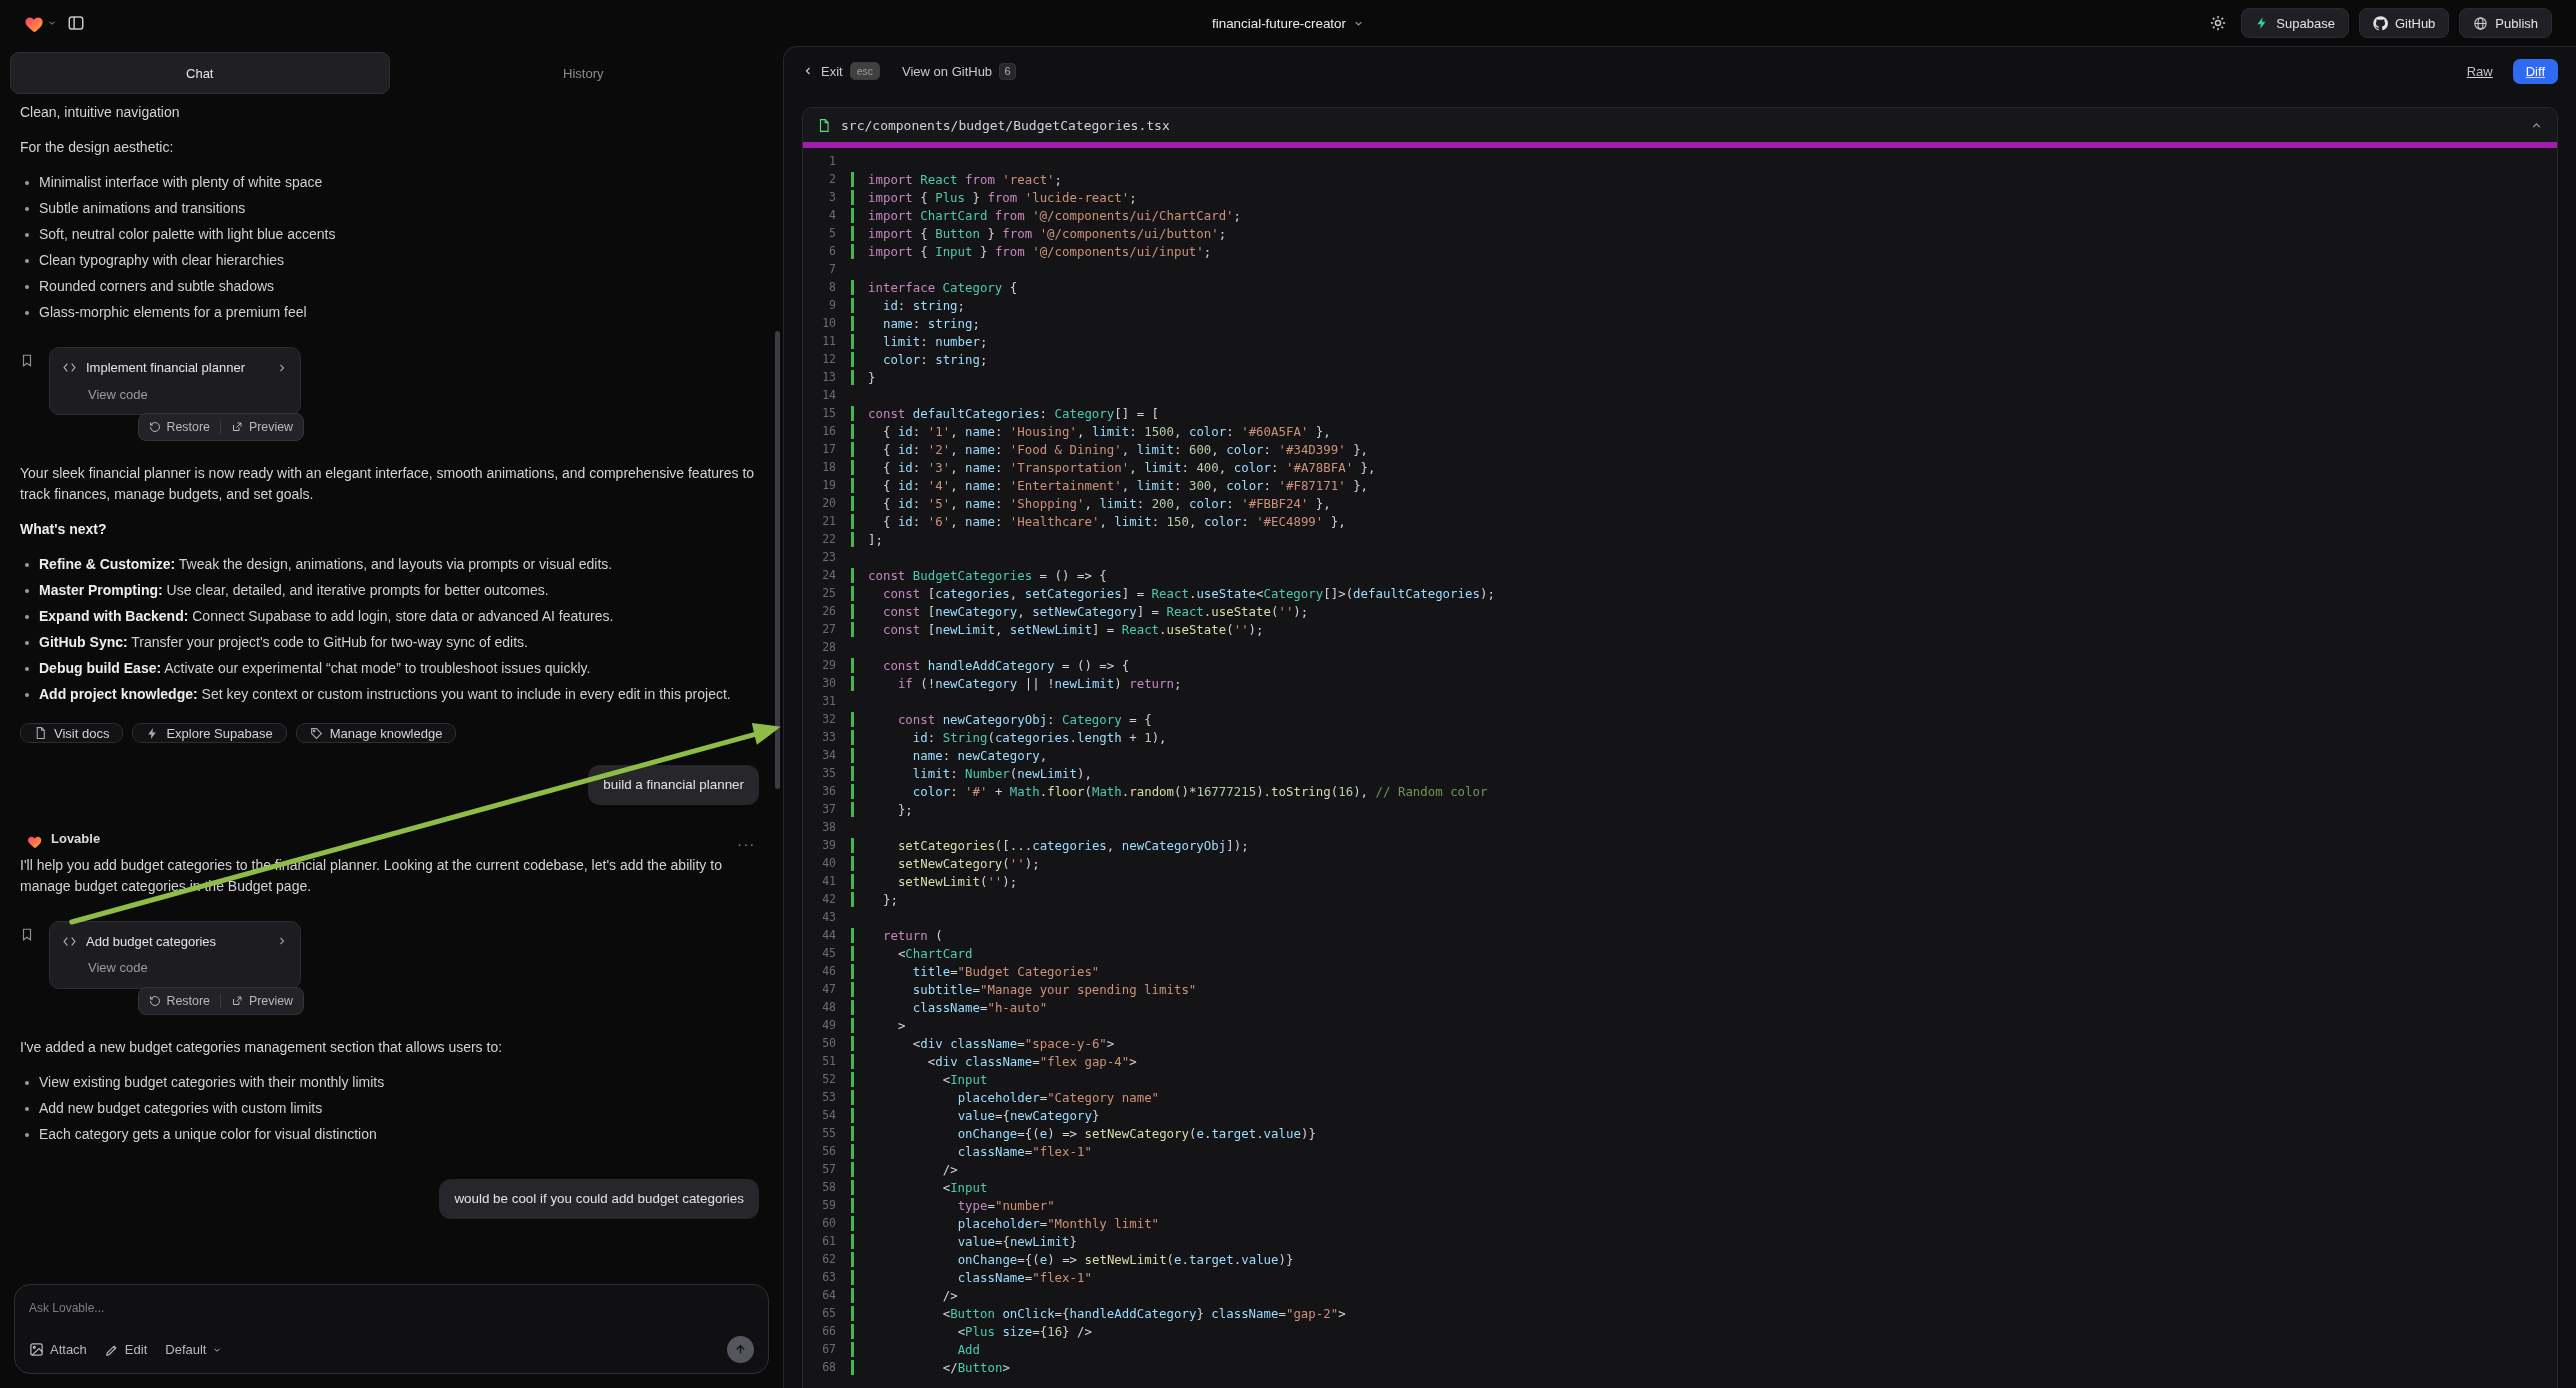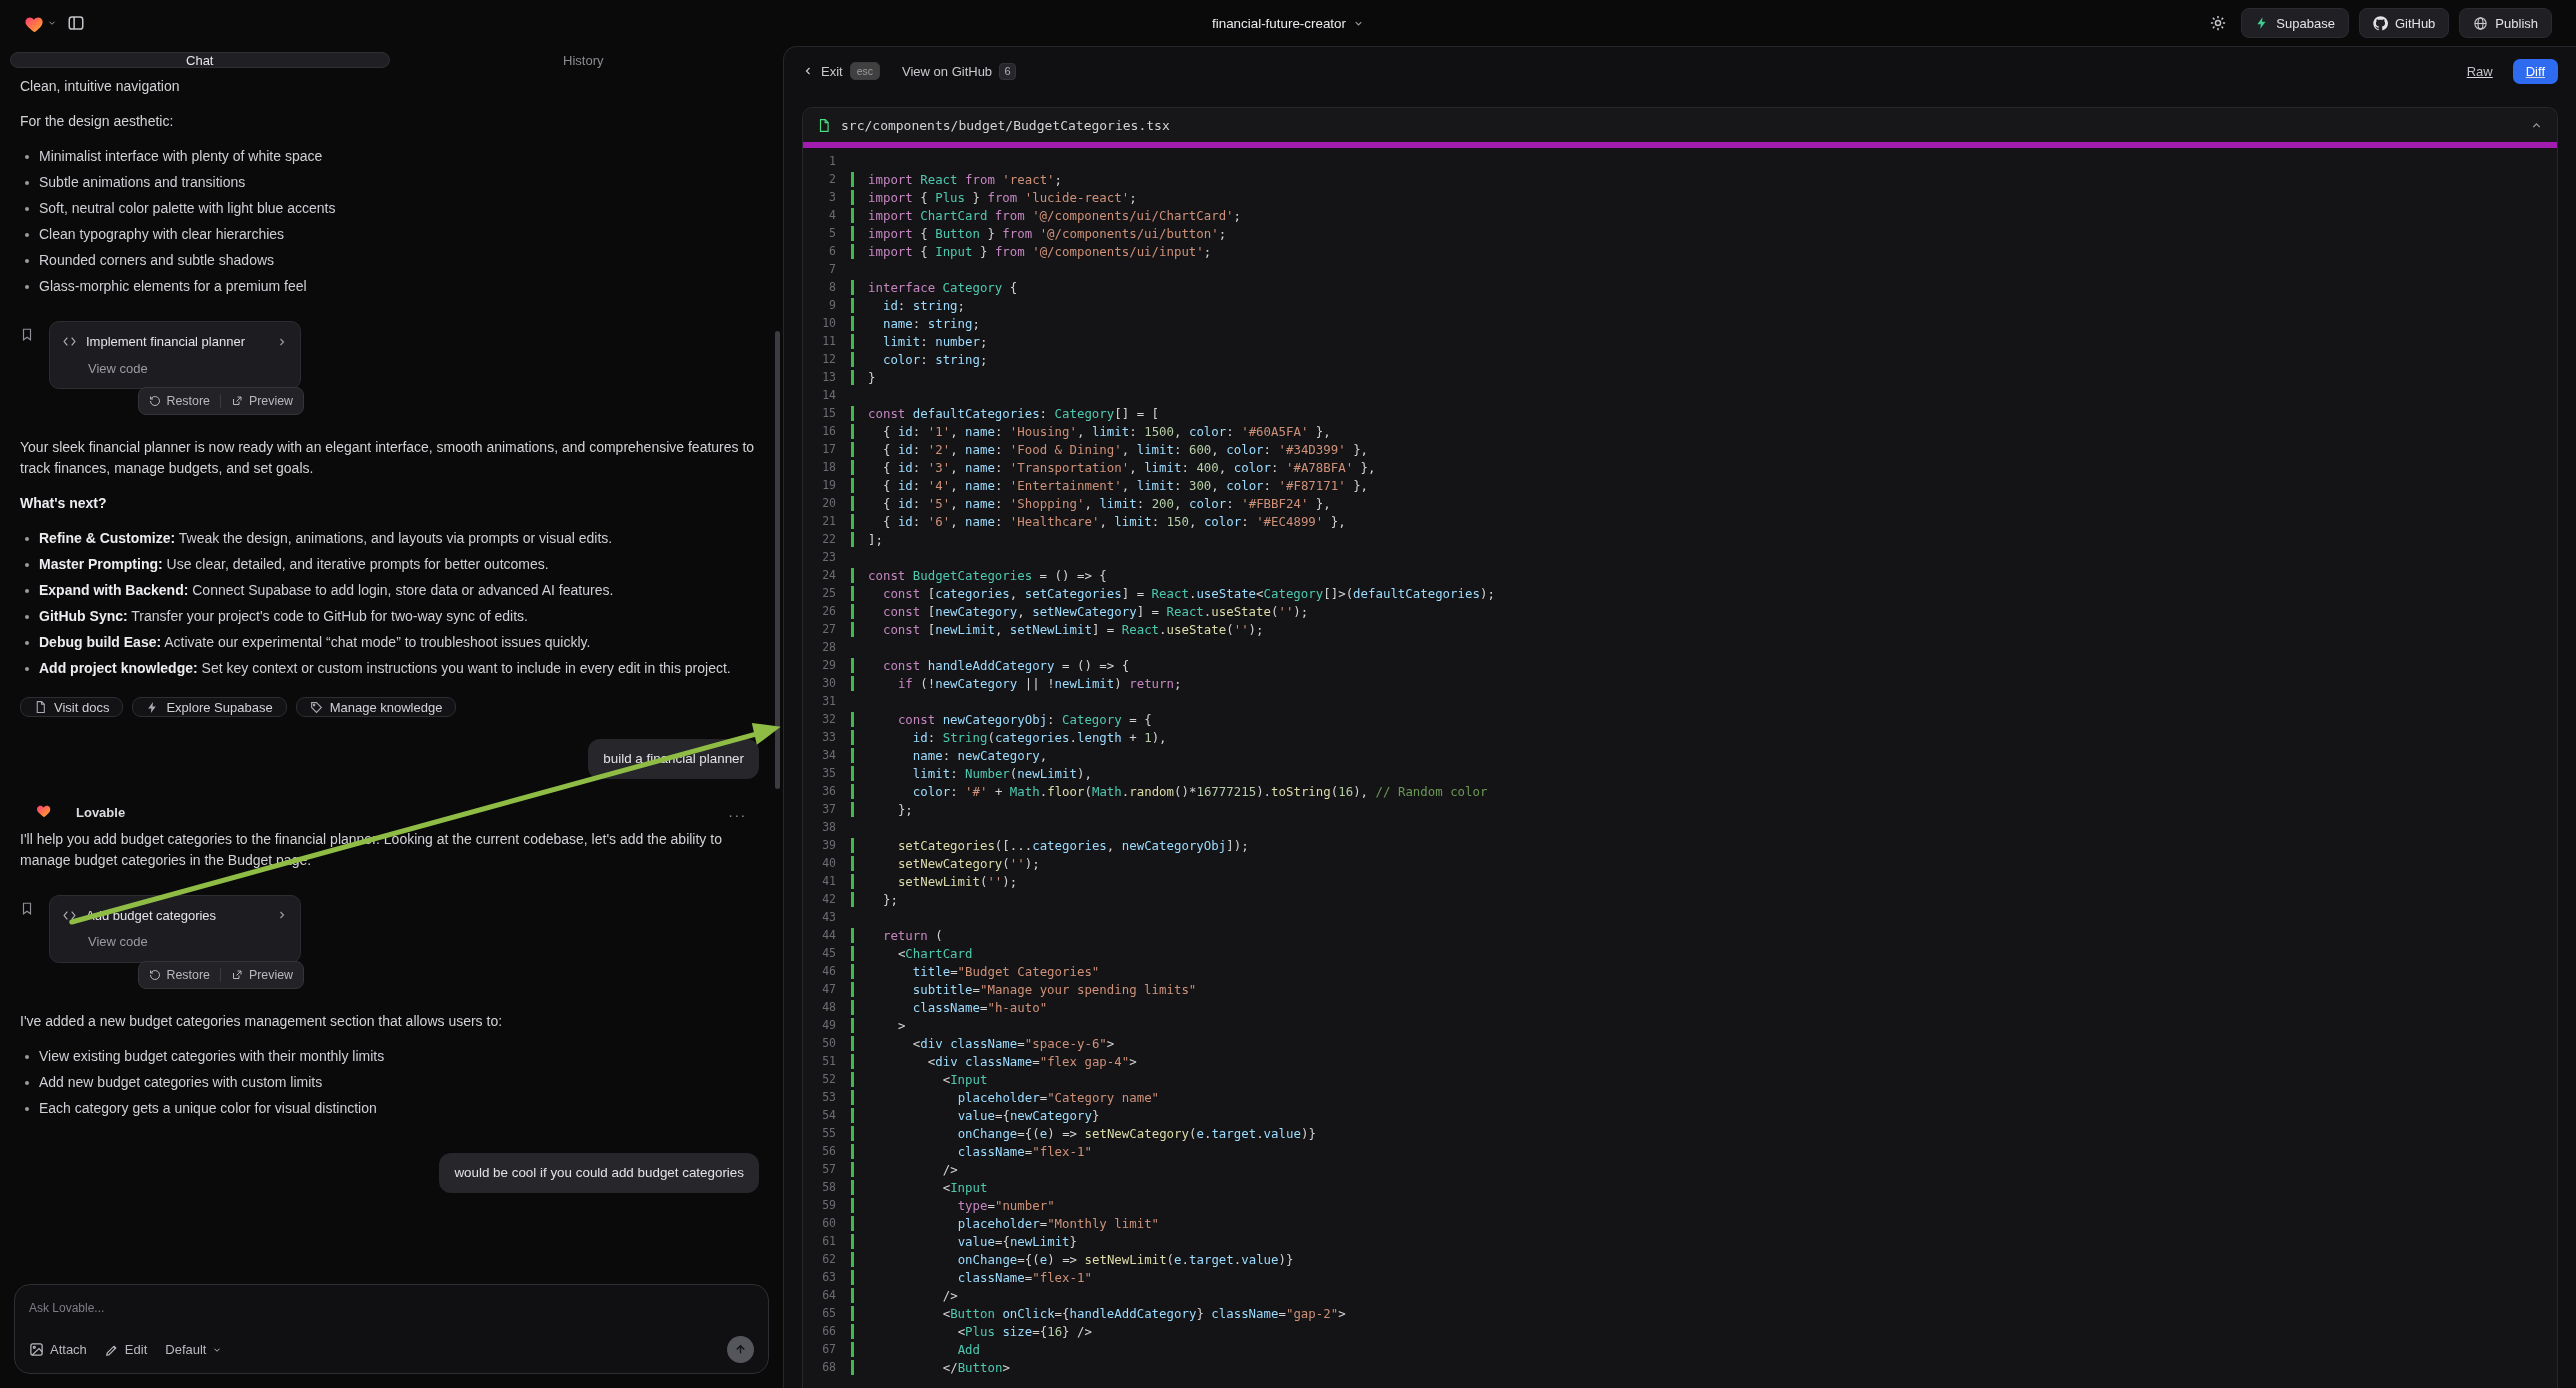--- a/index.html
+++ b/index.html
@@ -16,21 +16,21 @@
   .tb-right{margin-left:auto;display:flex;align-items:center;gap:10px;}
   .tb-btn{display:flex;align-items:center;gap:7px;height:30px;padding:0 13px;border-radius:8px;
     background:#1f1f24;border:1px solid #2a2a30;color:#e3e3e7;font-size:13px;cursor:pointer;}
 
   
   .main{flex:1;display:flex;min-height:0;}
 
   
   .chat-panel{width:783px;flex:0 0 auto;display:flex;flex-direction:column;position:relative;min-height:0;}
   .tabs{margin:6px 10px 2px;display:grid;grid-template-columns:1fr 1fr;gap:4px;flex:0 0 auto;}
-  .tab{height:16px;display:flex;align-items:center;justify-content:center;font-size:13px;color:#8b8b92;
+  .tab{height:42px;display:flex;align-items:center;justify-content:center;font-size:13px;color:#8b8b92;
     border-radius:9px;border:1px solid transparent;background:none;cursor:pointer;}
   .tab.active{background:#202024;color:#e6e6ea;border-color:#2e2e33;}
   .chat-scroll{flex:1;min-height:0;overflow:hidden;padding:4px 20px 0;font-size:14px;line-height:1.5;color:#cfcfd5;position:relative;}
   .chat-scroll p{margin:14px 0;color:#d2d2d7;}
   .chat-scroll .hd{font-weight:700;color:#ededf1;}
   ul.blist{list-style:none;margin:12px 0;}
   ul.blist li{position:relative;padding-left:19px;margin:5px 0;line-height:21px;color:#cfcfd5;}
   ul.blist li::before{content:"";position:absolute;left:5px;top:9px;width:4px;height:4px;border-radius:50%;background:#9a9aa1;}
   ul.blist li b{color:#ededf1;font-weight:700;}
   .tool-block{display:flex;gap:15px;margin:24px 0 48px;align-items:flex-start;}
@@ -42,21 +42,21 @@
   .rp-pill{position:absolute;right:-4px;bottom:-27px;display:flex;align-items:center;gap:10px;background:#232327;
     border:1px solid #343439;border-radius:8px;padding:6px 10px;font-size:12.4px;color:#b8b8bf;white-space:nowrap;}
   .rp-pill .sep{width:1px;height:14px;background:#3a3a40;}
   .rp-item{display:flex;align-items:center;gap:6px;background:none;border:none;color:#b8b8bf;font-size:12.4px;cursor:pointer;}
   .chips{display:flex;gap:9px;margin:18px 0 8px;}
   .chip{display:inline-flex;align-items:center;gap:7px;height:20px;padding:0 13px;border:1px solid #2d2d33;
     border-radius:9px;background:#131316;font-size:13px;color:#d2d2d7;cursor:pointer;}
   .chip svg{color:#a9a9b0;}
   .bubble-row{text-align:right;margin:22px 4px 10px 0;}
   .bubble{display:inline-block;background:#26262b;border-radius:12px;padding:10px 15px;font-size:13.4px;color:#e3e3e7;text-align:left;}
-  .assist-head{display:flex;align-items:flex-start;gap:24px;margin:24px 16px 4px;}
+  .assist-head{display:flex;align-items:flex-end;gap:8px;margin:24px 7px 4px;}
   .assist-name{font-size:13px;font-weight:700;color:#dcdce0;}
   .assist-more{margin-left:auto;color:#8a8a90;font-size:15px;letter-spacing:2px;background:none;border:none;cursor:pointer;}
   .chat-scrollbar{position:absolute;right:3px;top:285px;height:458px;width:5px;border-radius:3px;background:#3c3c42;cursor:pointer;}
 
   .composer{margin:10px 14px 14px;border:1px solid #2e2e34;background:#101013;border-radius:16px;padding:13px 14px 10px;flex:0 0 auto;}
   .composer input{width:100%;background:none;border:none;outline:none;font-size:12px;color:#e4e4e8;font-family:inherit;}
   .composer input::placeholder{color:#7d7d85;}
   .comp-row{display:flex;align-items:center;gap:18px;margin-top:20px;}
   .comp-item{display:flex;align-items:center;gap:6px;font-size:13px;color:#b9b9bf;background:none;border:none;cursor:pointer;}
   .send{margin-left:auto;width:27px;height:27px;border-radius:50%;background:#55555c;border:none;display:flex;align-items:center;justify-content:center;color:#141416;cursor:pointer;}

